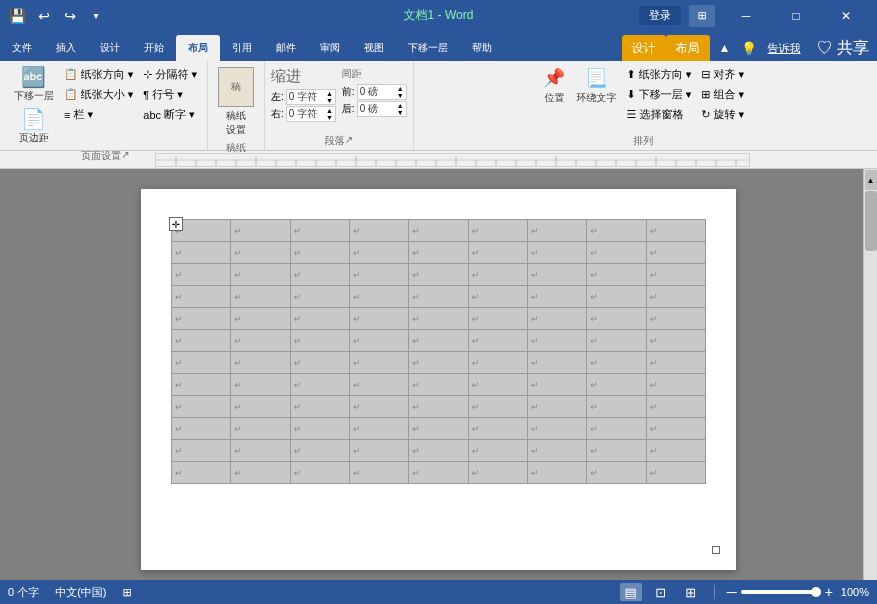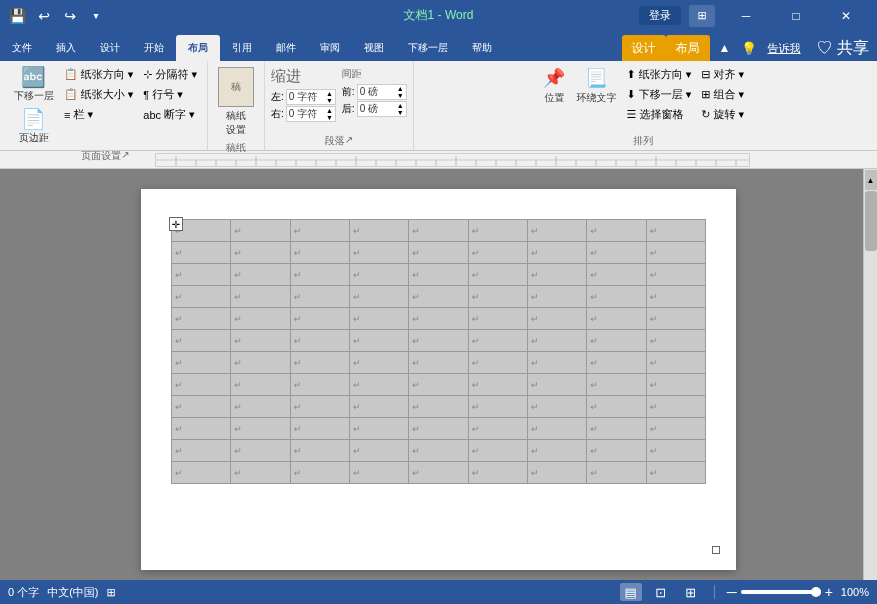--- a/index.html
+++ b/index.html
@@ -262,21 +262,21 @@
 
     
     #status-bar {
       height: 24px;
       background: #2b579a;
       display: flex;
       align-items: center;
       padding: 0 8px;
       color: white;
       font-size: 11px;
-      gap: 8px;
+      gap: 16px;
     }
     #status-bar .status-right {
       margin-left: auto;
       display: flex;
       align-items: center;
       gap: 8px;
     }
     .view-btn {
       width: 22px;
       height: 18px;

